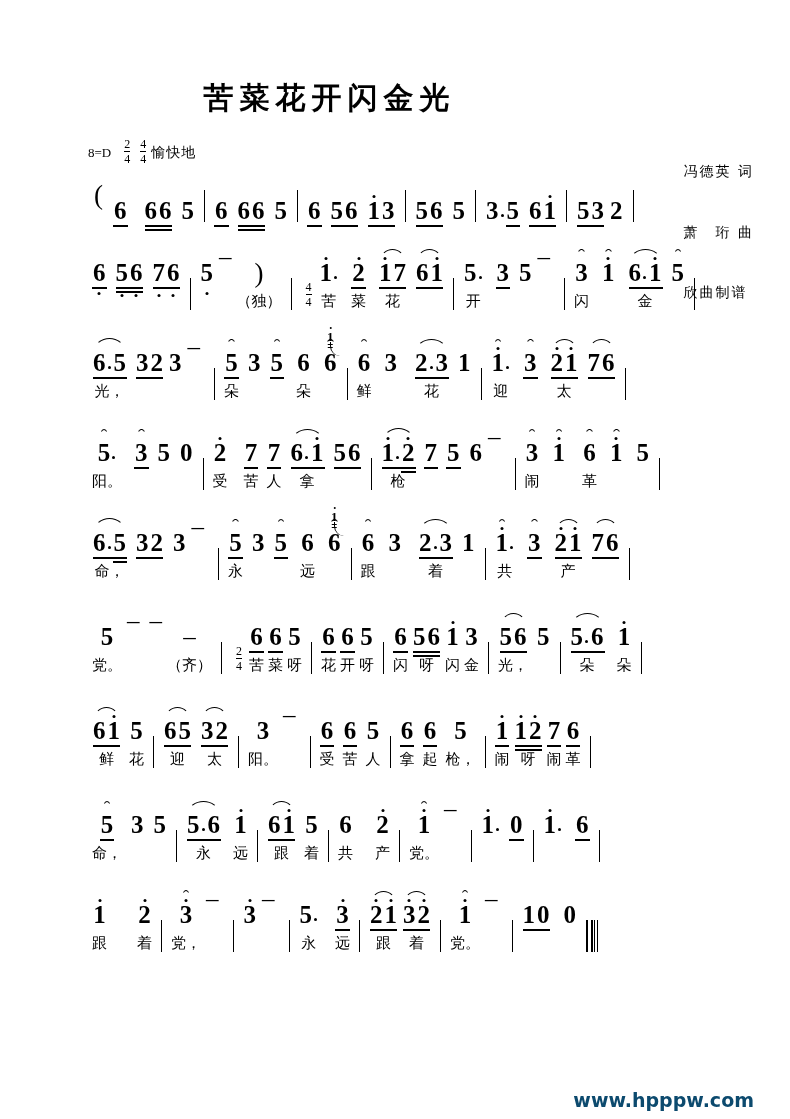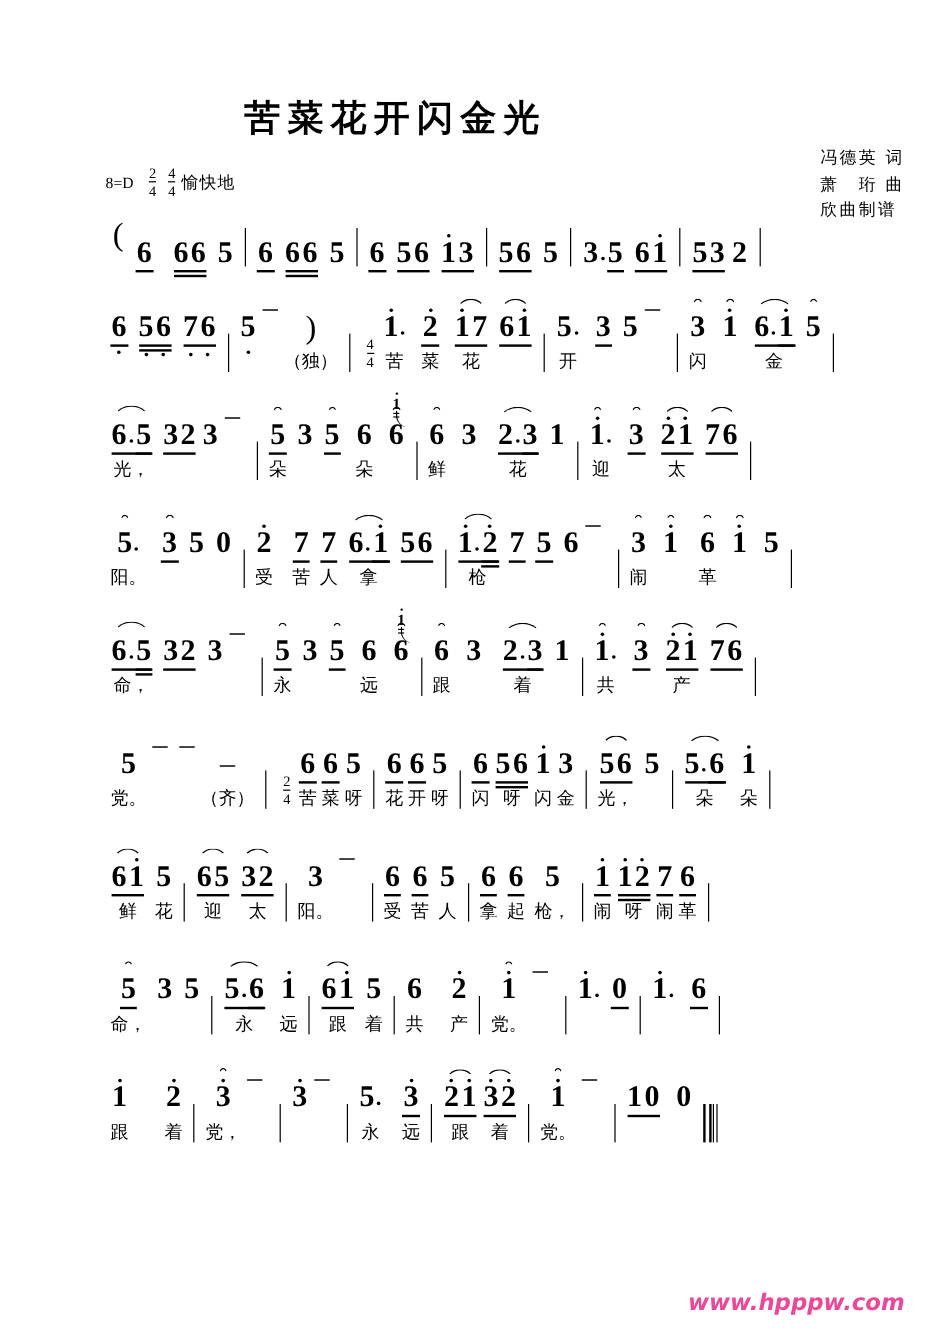--- a/index.html
+++ b/index.html
@@ -67,21 +67,21 @@
   #credits {
     position: absolute;
     top: 122px;
     right: 36px;
     text-align: left;
     font-size: 14px;
     line-height: 1.55;
     letter-spacing: 2px;
     white-space: nowrap;
   }
-  #credits .cred-line { display: block; }
+  #credits .cred-line { display: block; margin-top: 39px; }
 
   
   .row {
     position: absolute;
     left: 0;
     width: 790px;
     height: 92px;
   }
   .row-inner {
     position: absolute;
@@ -316,26 +316,25 @@
   .sp12 { width: 12px; }
   .sp16 { width: 16px; }
   .sp22 { width: 22px; }
   .sp30 { width: 30px; }
   .spacer { display: inline-block; }
 
   
   #watermark {
     position: absolute;
     right: 36px;
-    bottom: 22px;
+    bottom: 8px;
     font-family: "DejaVu Sans", "Liberation Sans", sans-serif;
     font-size: 19px;
     font-weight: 700;
-    font-style: italic;
-    color: #ec4899;
+    color: #0c4a6e;
     letter-spacing: 0px;
   }
 </style>
 </head>
 <body>
 
 <div id="sheet-title">苦菜花开闪金光</div>
 
 <div id="meta-left">
   <span class="key">8=D</span>

